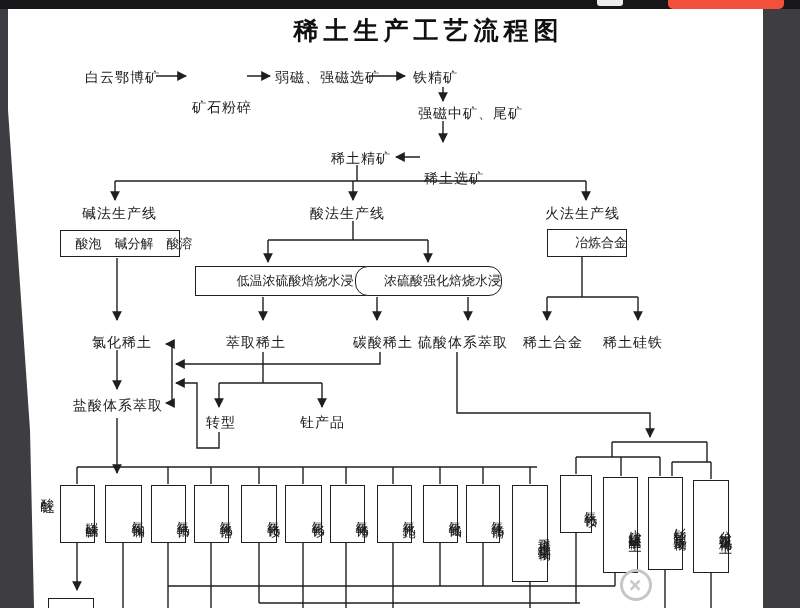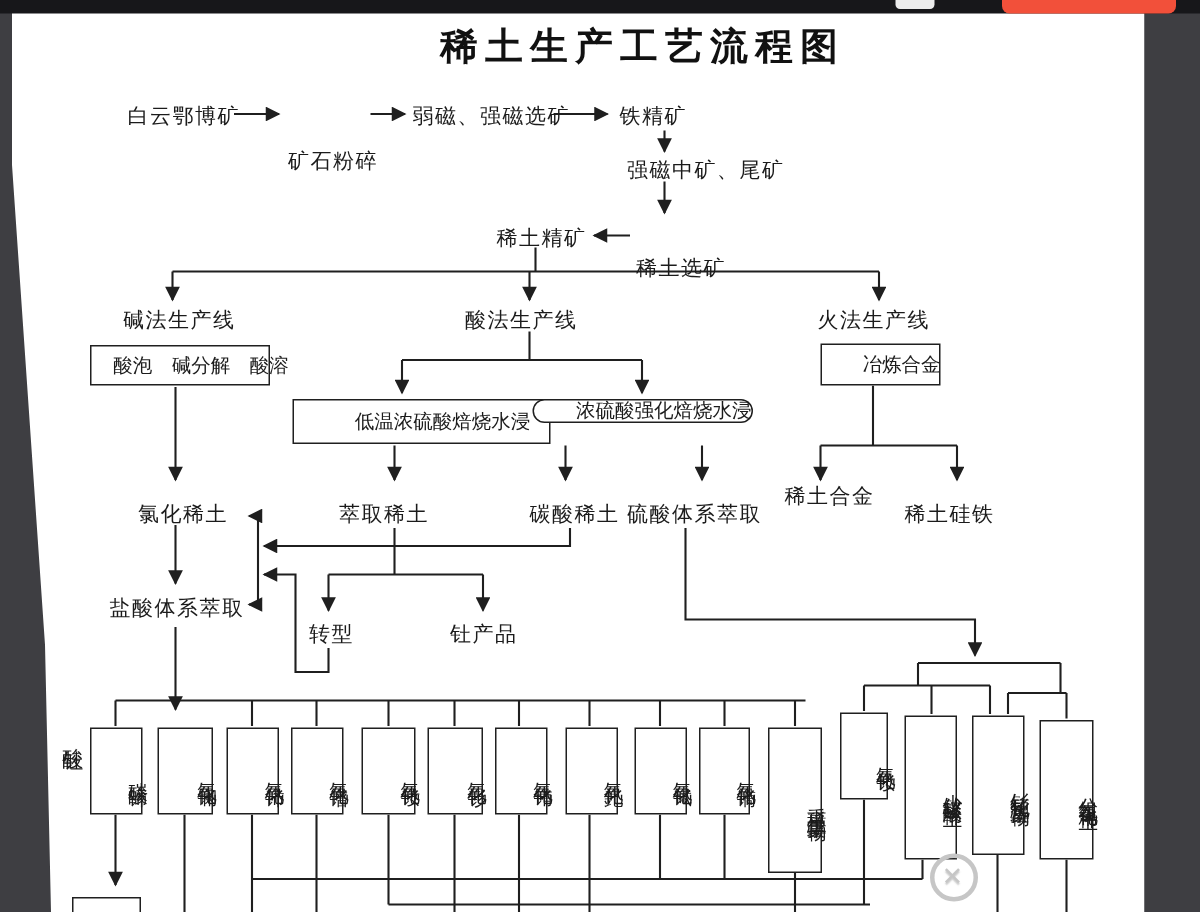--- a/index.html
+++ b/index.html
@@ -145,29 +145,29 @@
       <div class="fc-label" style="left: 418px; top: 105px;">强磁中矿、尾矿</div>
       <div class="fc-label" style="left: 331px; top: 150px; font-family: Liberation Mono, monospace;">稀土精矿</div>
       <div class="fc-label" style="left: 424px; top: 150px; margin-top: 20px;">稀土选矿</div>
       <div class="fc-label" style="left: 82px; top: 205px;">碱法生产线</div>
       <div class="fc-label" style="left: 310px; top: 205px;">酸法生产线</div>
       <div class="fc-label" style="left: 545px; top: 205px;">火法生产线</div>
       <div class="fc-label" style="left: 92px; top: 334px;">氯化稀土</div>
       <div class="fc-label" style="left: 226px; top: 334px;">萃取稀土</div>
       <div class="fc-label" style="left: 353px; top: 334px;">碳酸稀土</div>
       <div class="fc-label" style="left: 418px; top: 334px;">硫酸体系萃取</div>
-      <div class="fc-label" style="left: 523px; top: 322px;">稀土合金</div>
+      <div class="fc-label" style="left: 523px; top: 334px;">稀土合金</div>
       <div class="fc-label" style="left: 603px; top: 334px;">稀土硅铁</div>
       <div class="fc-label" style="left: 73px; top: 397px;">盐酸体系萃取</div>
       <div class="fc-label" style="left: 206px; top: 414px;">转型</div>
       <div class="fc-label" style="left: 300px; top: 414px;">钍产品</div>
       <div class="fc-label vert" style="left: 38px; top: 487px;">酸钍</div>
       <div class="fc-box" style="left: 60px; top: 230px; width: 120px; height: 27px;">酸泡　碱分解　酸溶</div>
       <div class="fc-box" style="left: 195px; top: 266px; width: 172px; height: 30px;">低温浓硫酸焙烧水浸</div>
-      <div class="fc-box" style="left: 355px; top: 266px; width: 147px; height: 16px; border-radius: 13px;">浓硫酸强化焙烧水浸</div>
+      <div class="fc-box" style="left: 355px; top: 266px; width: 147px; height: 30px; border-radius: 13px;">浓硫酸强化焙烧水浸</div>
       <div class="fc-box" style="left: 547px; top: 229px; width: 80px; height: 28px;">冶炼合金</div>
       <div class="fc-box vbox" style="left: 60px; top: 485px; width: 35px; height: 58px;">碳酸铈</div>
       <div class="fc-box vbox" style="left: 105px; top: 485px; width: 37px; height: 58px;">氧化镧</div>
       <div class="fc-box vbox" style="left: 151px; top: 485px; width: 35px; height: 58px;">氧化铈</div>
       <div class="fc-box vbox" style="left: 194px; top: 485px; width: 35px; height: 58px;">氧化镨</div>
       <div class="fc-box vbox" style="left: 241px; top: 485px; width: 36px; height: 58px;">氧化钕</div>
       <div class="fc-box vbox" style="left: 285px; top: 485px; width: 37px; height: 58px;">氧化钐</div>
       <div class="fc-box vbox" style="left: 330px; top: 485px; width: 35px; height: 58px;">氧化铕</div>
       <div class="fc-box vbox" style="left: 377px; top: 485px; width: 35px; height: 58px;">氧化釓</div>
       <div class="fc-box vbox" style="left: 423px; top: 485px; width: 35px; height: 58px;">氧化铽</div>

